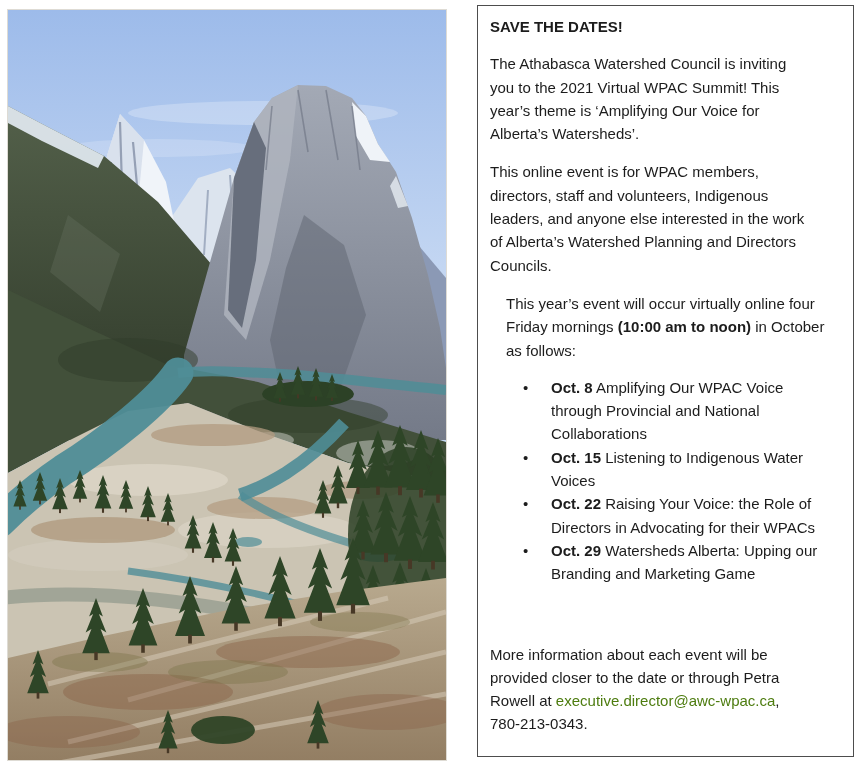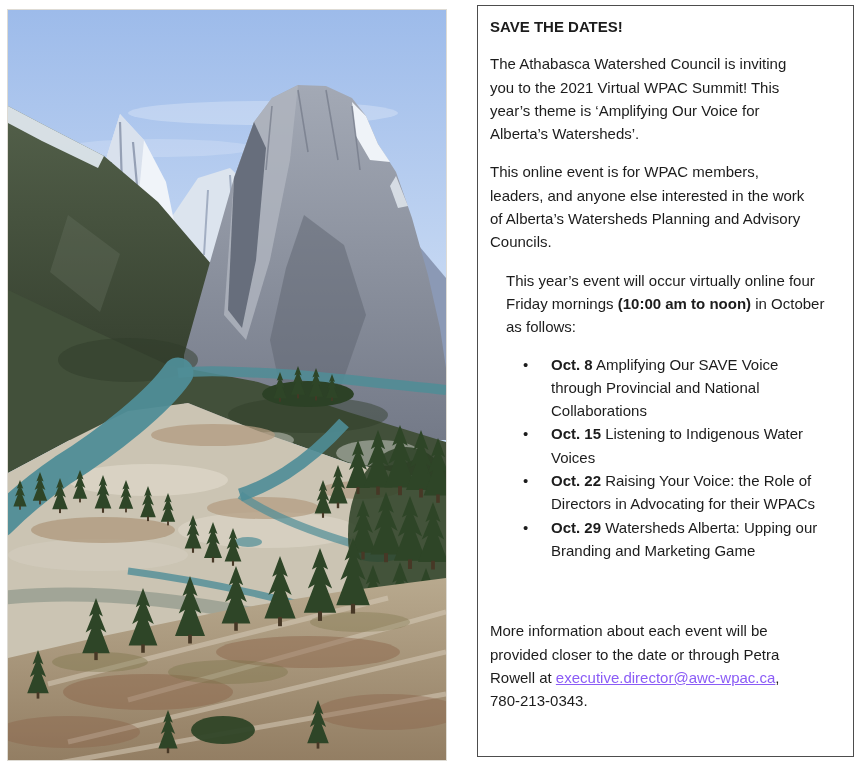--- a/index.html
+++ b/index.html
@@ -26,21 +26,21 @@
   .para-tight{margin:0 0 14px 16px;}
   .bullets{list-style:none;margin:0;padding:0 0 0 61px;}
   .bullets li{position:relative;}
   .bullets li::before{
     content:"\2022";position:absolute;left:-28px;top:0;
     font-size:15px;color:#1c1c1c;
   }
   .b{font-weight:bold;}
   .i{}
   .closing{margin-top:57px;}
-  a.email-link{color:#8b5cf6;text-decoration:underline;cursor:pointer;}
+  a.email-link{color:#4d7c0f;cursor:pointer;}
 </style>
 </head>
 <body>
 
 <div class="photo-frame">
 <svg width="438" height="750" viewBox="0 0 438 750" xmlns="http://www.w3.org/2000/svg">
   <defs>
     <linearGradient id="gSky" x1="0" y1="0" x2="0" y2="1">
       <stop offset="0" stop-color="#9dbbea"></stop>
           <stop offset="0.6" stop-color="#c3d6f2"></stop>
@@ -195,34 +195,35 @@
 
   <p class="para">
     <span class="ln">The Athabasca Watershed Council is inviting</span>
     <span class="ln">you to the 2021 Virtual WPAC Summit! This</span>
     <span class="ln"><span>year’s theme is </span><span class="i">‘Amplifying Our Voice for</span></span>
     <span class="ln"><span class="i">Alberta’s Watersheds’</span><span>.</span></span>
   </p>
 
   <p class="para">
     <span class="ln">This online event is for WPAC members,</span>
+    <span class="ln">directors, staff and volunteers, Indigenous</span>
     <span class="ln">leaders, and anyone else interested in the work</span>
-    <span class="ln">of Alberta’s Watersheds Planning and Advisory</span>
+    <span class="ln">of Alberta’s Watershed Planning and Directors</span>
     <span class="ln">Councils.</span>
   </p>
 
   <p class="para-tight">
     <span class="ln">This year’s event will occur virtually online four</span>
     <span class="ln"><span>Friday mornings </span><span class="b">(10:00 am to noon)</span><span> in October</span></span>
     <span class="ln">as follows:</span>
   </p>
 
   <ul class="bullets">
     <li>
-      <span class="ln"><span class="b">Oct. 8</span><span> Amplifying Our SAVE Voice</span></span>
+      <span class="ln"><span class="b">Oct. 8</span><span> Amplifying Our WPAC Voice</span></span>
       <span class="ln">through Provincial and National</span>
       <span class="ln">Collaborations</span>
     </li>
     <li>
       <span class="ln"><span class="b">Oct. 15</span><span> Listening to Indigenous Water</span></span>
       <span class="ln">Voices</span>
     </li>
     <li>
       <span class="ln"><span class="b">Oct. 22</span><span> Raising Your Voice: the Role of</span></span>
       <span class="ln">Directors in Advocating for their WPACs</span>

